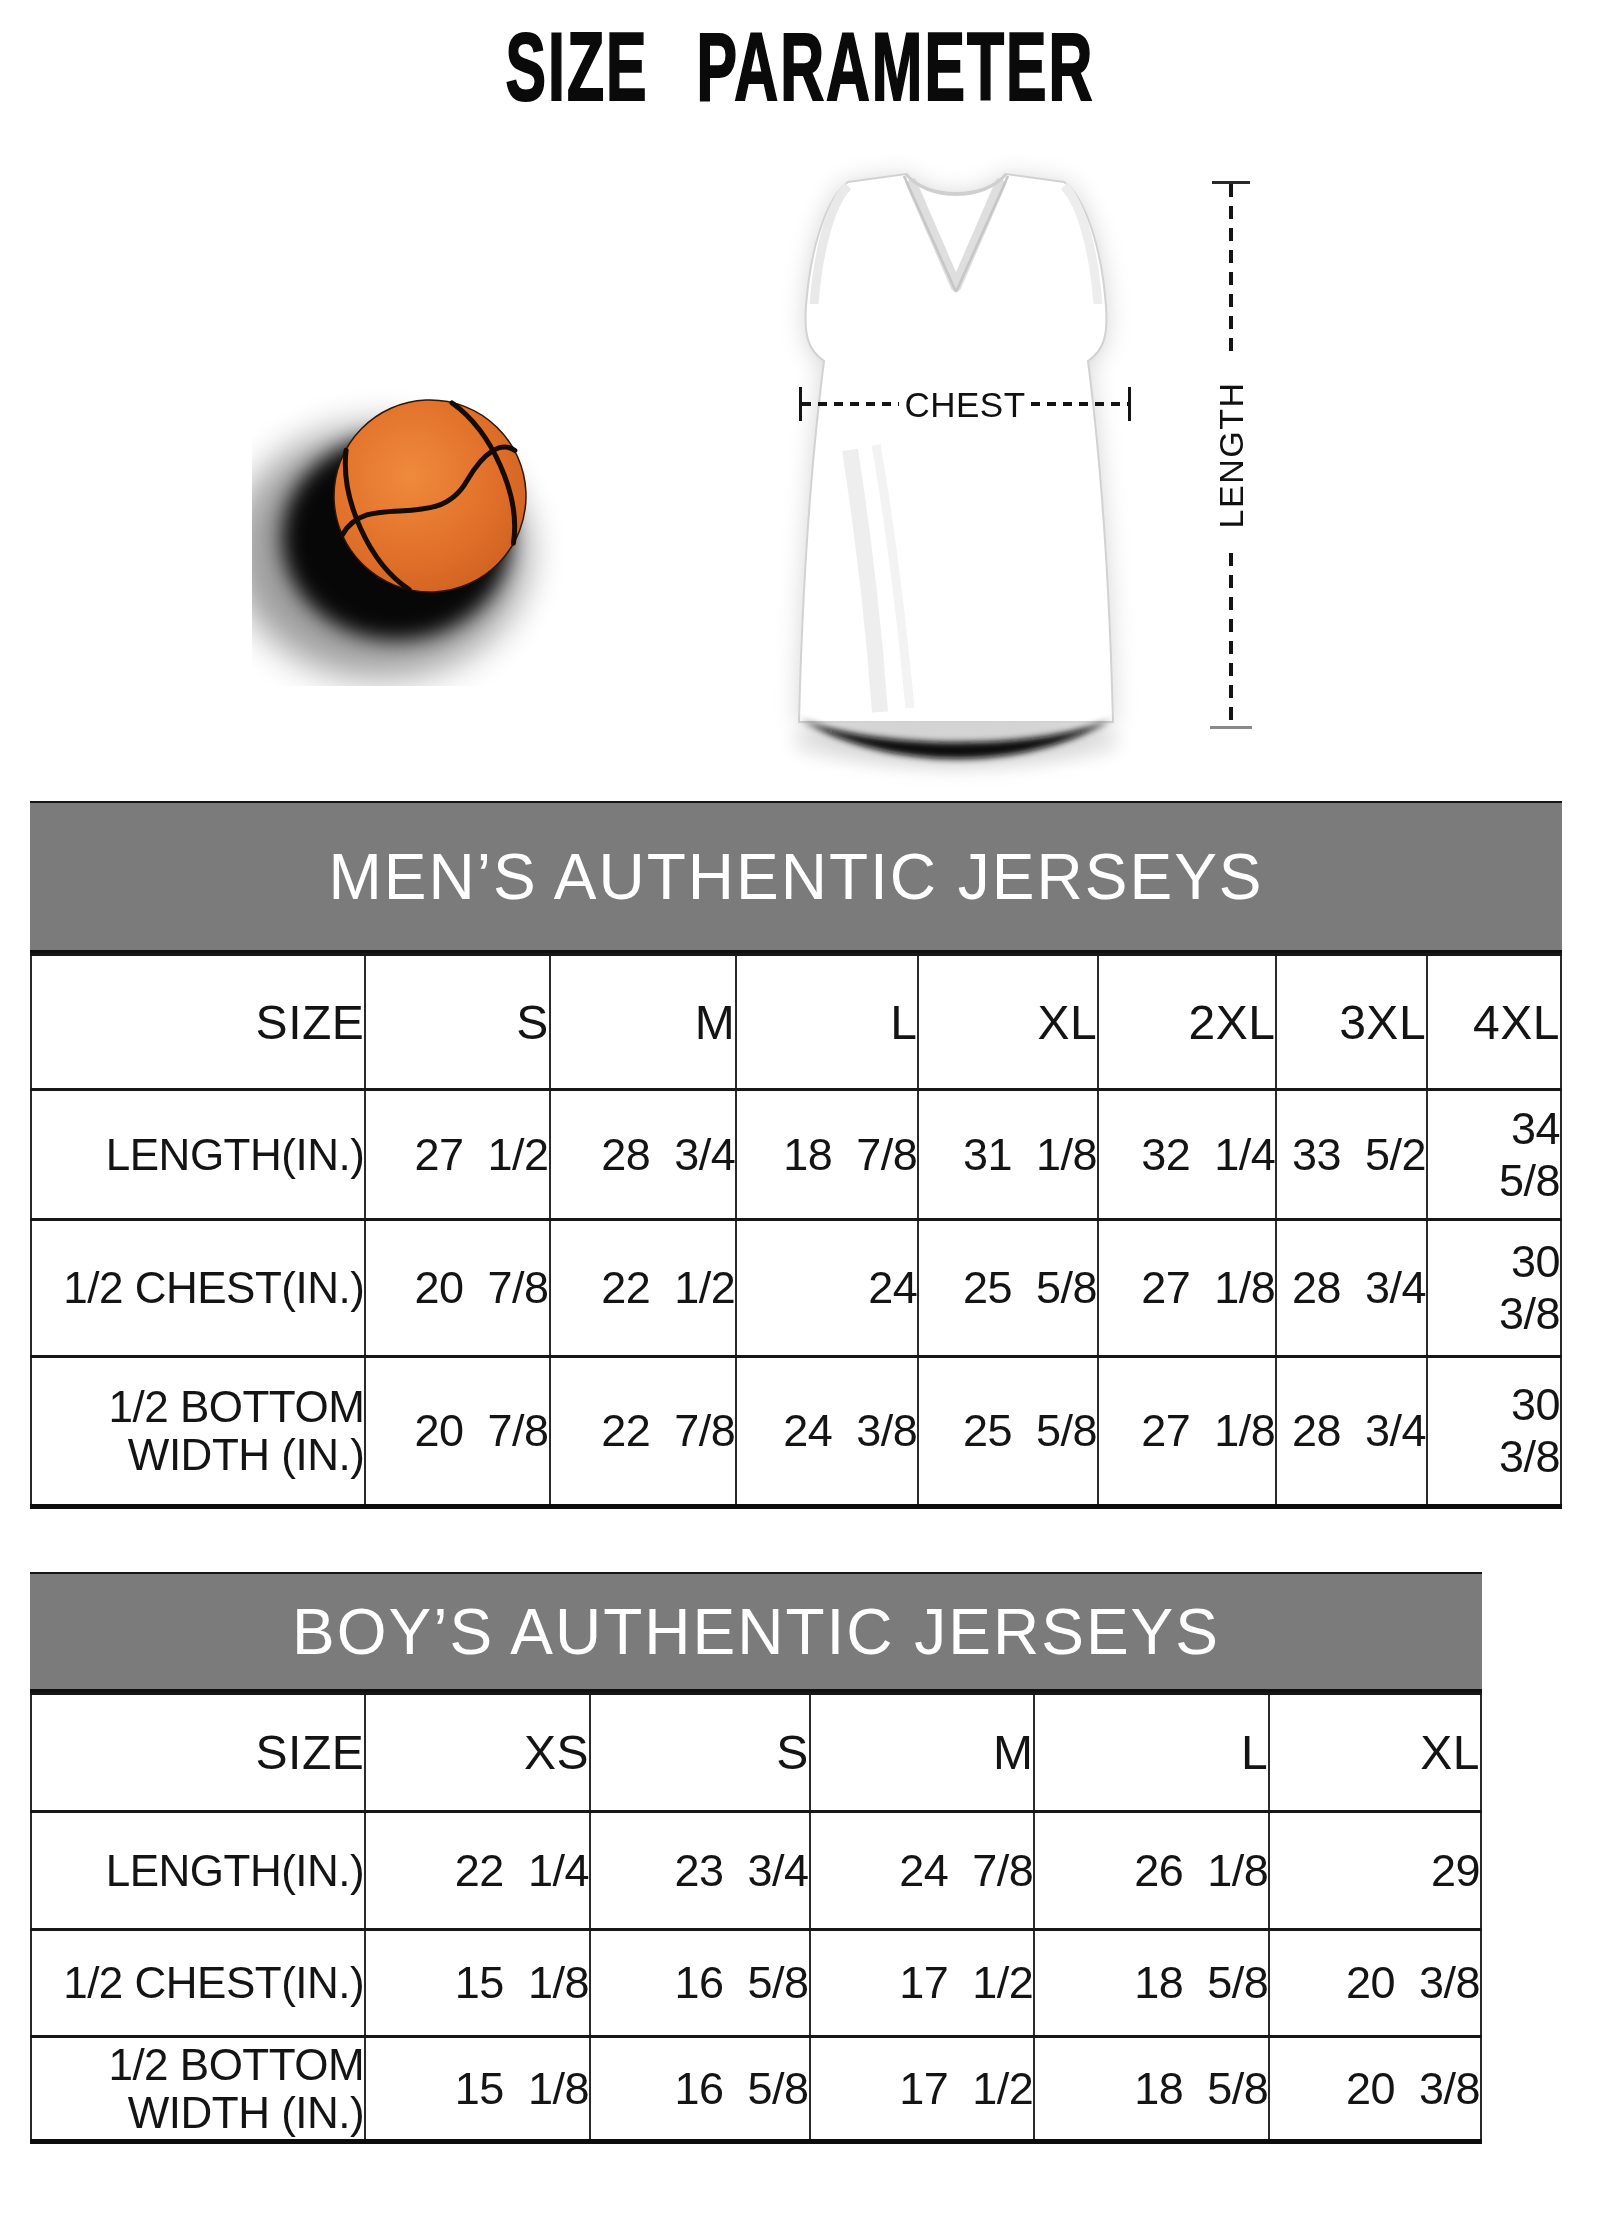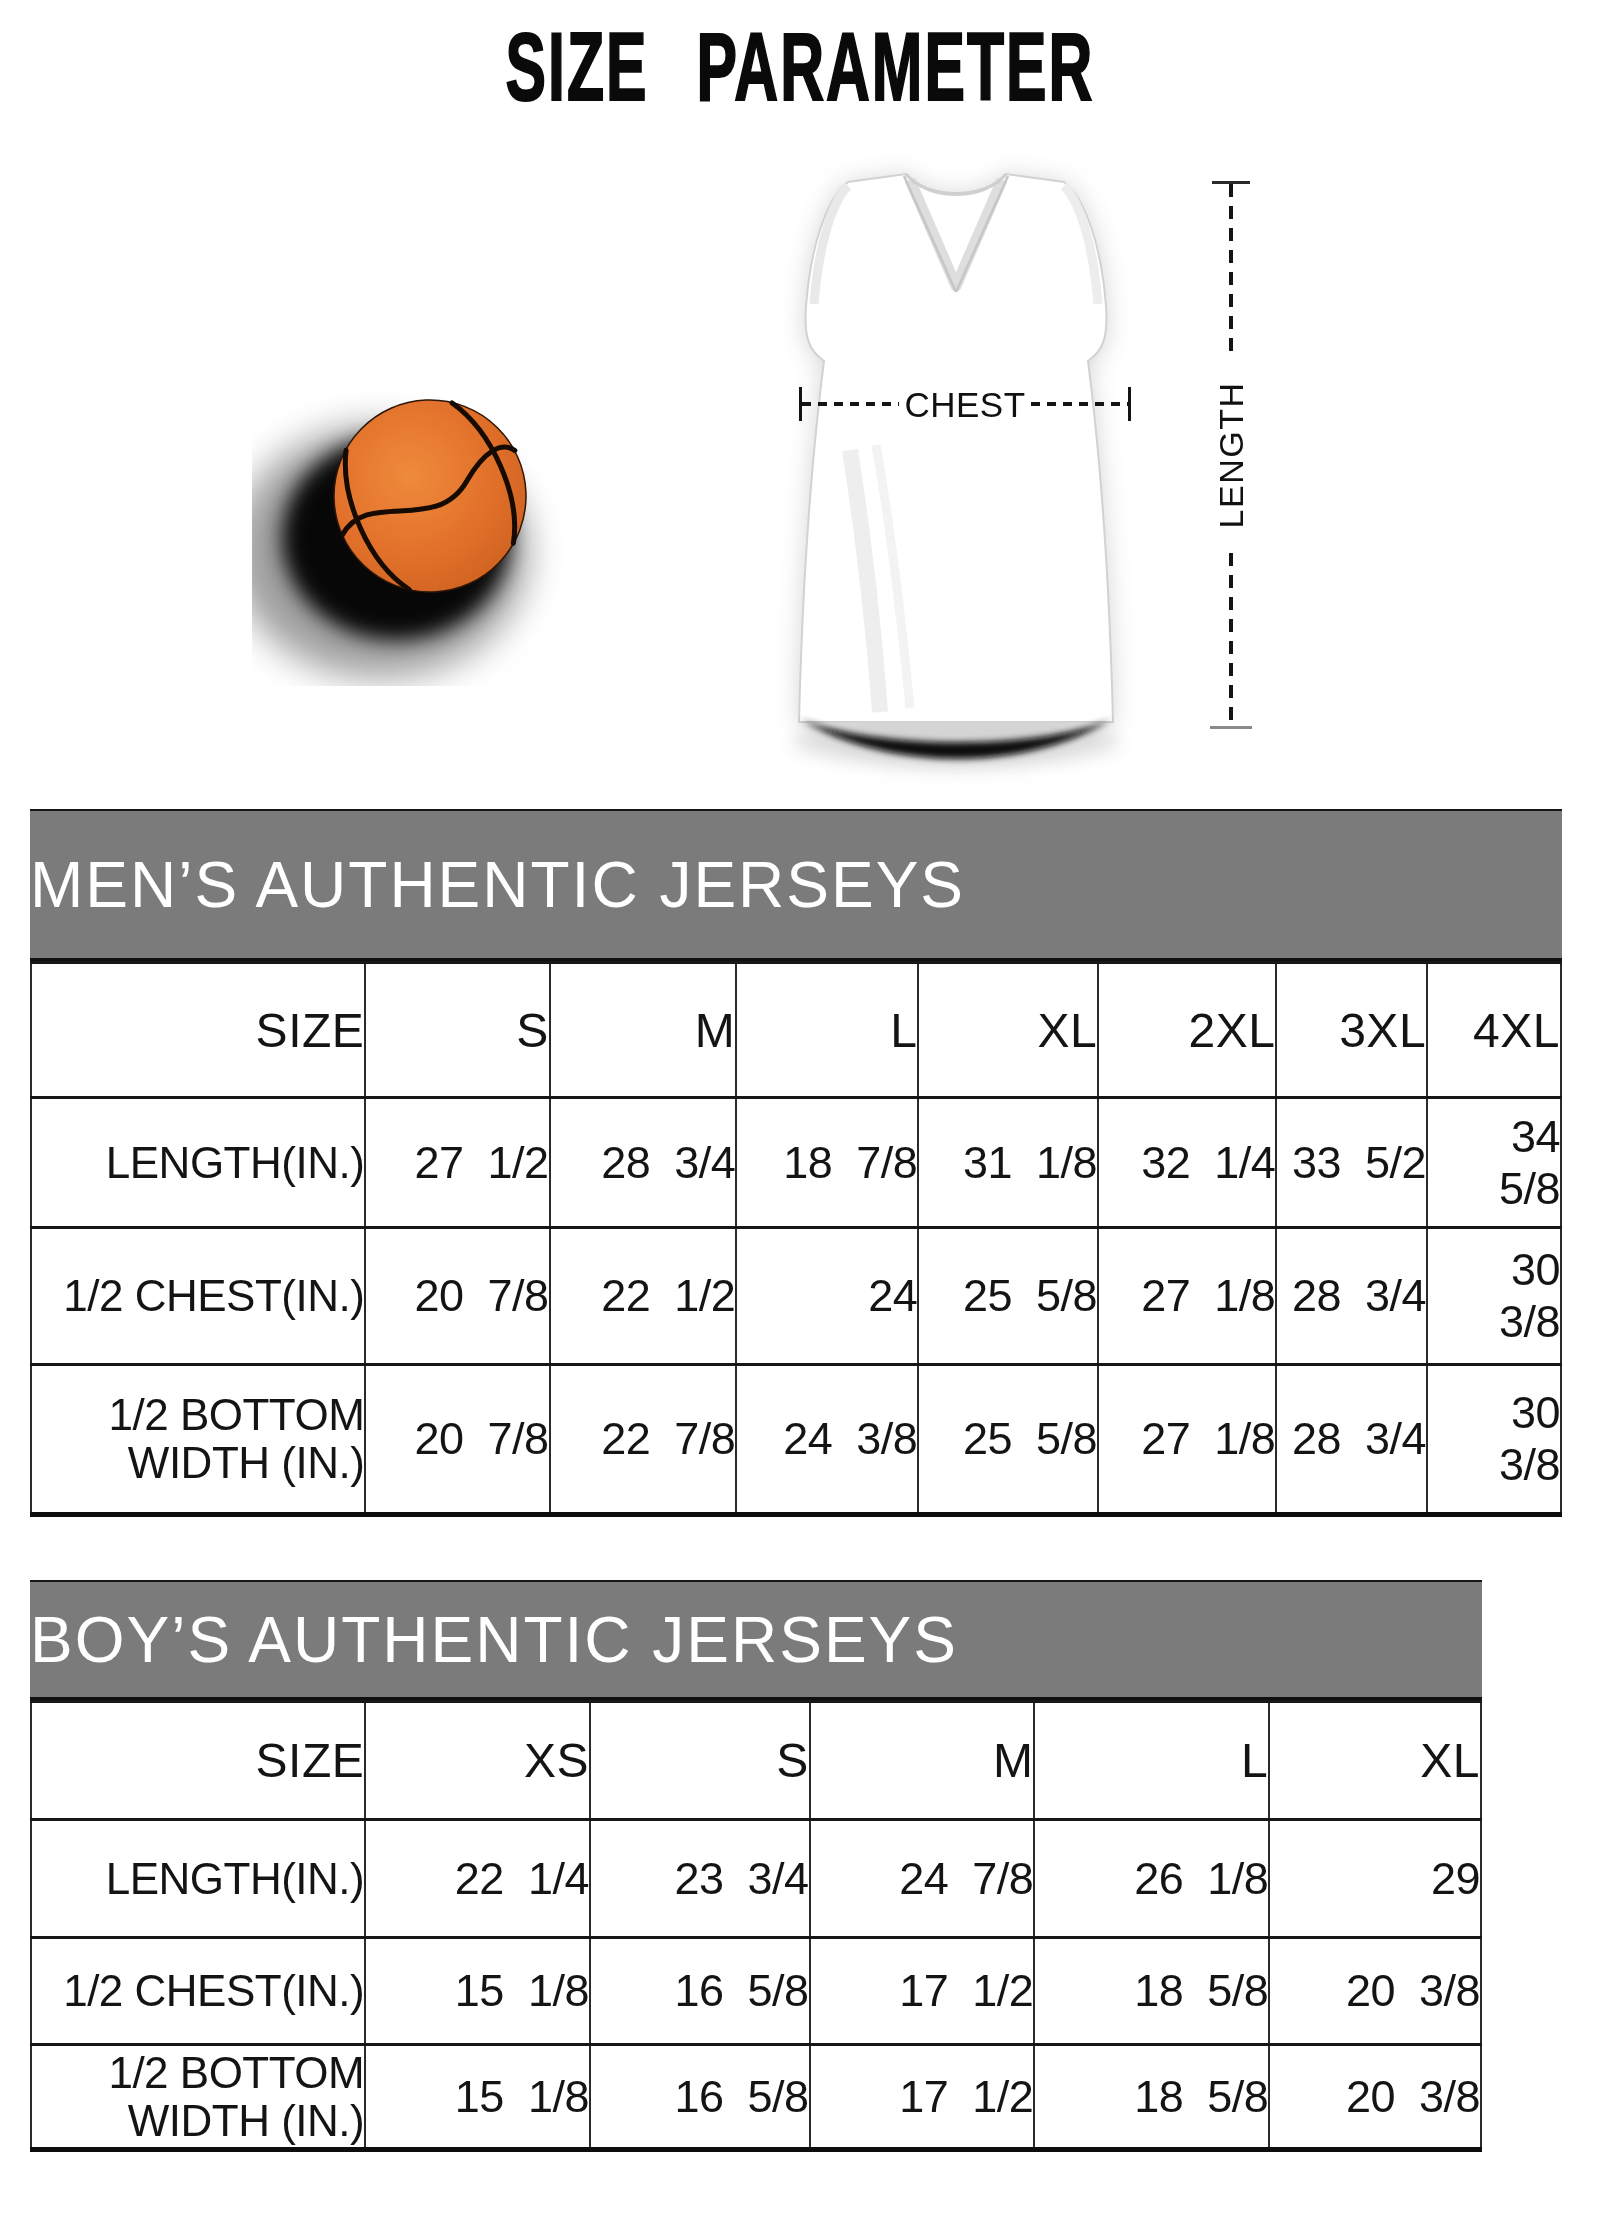--- a/index.html
+++ b/index.html
@@ -41,22 +41,22 @@
   .len-label-wrap { height:195px; width:42px; display:flex; align-items:center; justify-content:center; flex:0 0 auto; }
   .len-label-wrap span { transform:rotate(-90deg); white-space:nowrap; font-size:34px; letter-spacing:1.5px; color:#111; line-height:1; }
 
   
   .tbl-section { position:absolute; left:30px; }
   .tbl-men { top:801px; width:1532px; }
   .tbl-boy { top:1572px; width:1452px; }
 
   .band {
     background:#7b7b7b; border-top:2px solid #151515; border-bottom:3px solid #101010;
-    display:flex; align-items:center; justify-content:flex-start;
-    color:#ffffff; font-size:64px; letter-spacing:2px; font-weight:400;margin-top:8px;
+    display:flex; align-items:center; justify-content:center;
+    color:#ffffff; font-size:64px; letter-spacing:2px; font-weight:400;
   }
   .band-men { height:147px; }
   .band-boy { height:115px; }
 
   .size-table {
     width:100%; border-collapse:collapse; table-layout:fixed;
     border-left:2px solid #262626; border-right:2px solid #595959;
     border-bottom:5px solid #0d0d0d; background:#ffffff;
   }
   .size-table th, .size-table td {

